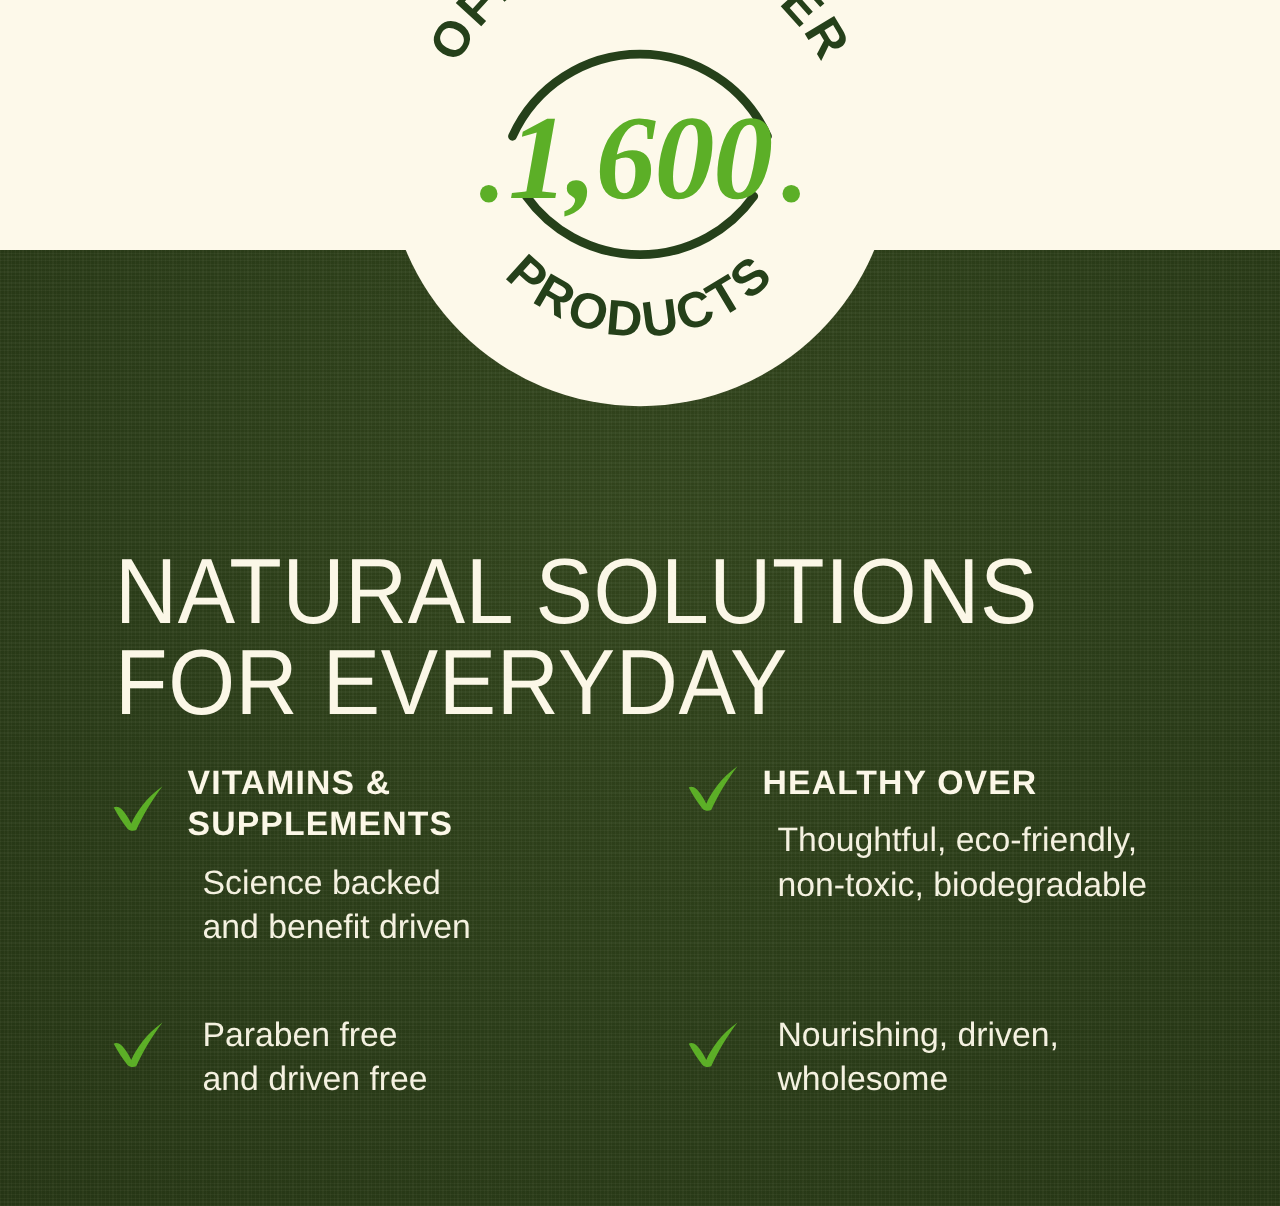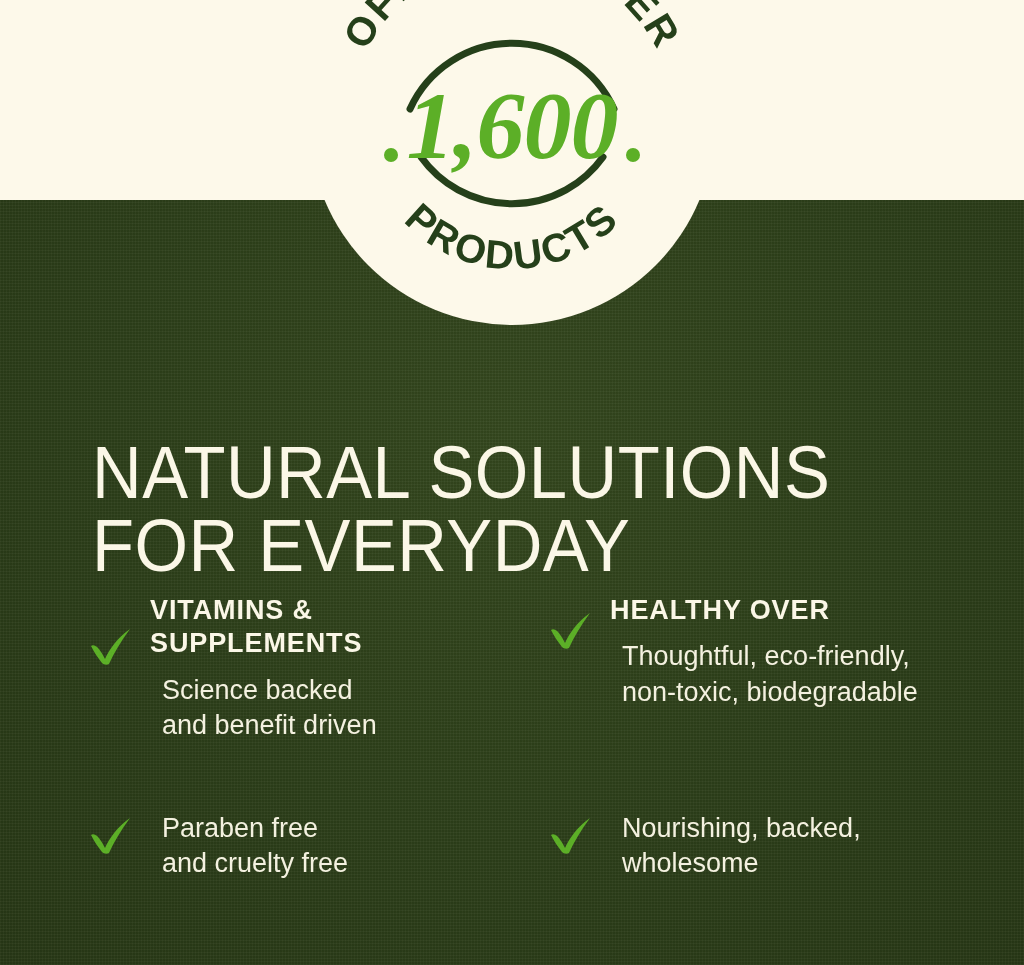--- a/index.html
+++ b/index.html
@@ -144,21 +144,21 @@
   .feature-text {
     padding-top: 2px;
   }
   .feature-title {
     color: #FBF7E7;
     font-family: "Liberation Sans", sans-serif;
     font-weight: bold;
     font-size: 27px;
     letter-spacing: 0.9px;
     line-height: 1.24;
-    margin: 0 0 2px 0;
+    margin: 16px 0 2px 0;
     white-space: pre-line;
   }
   .feature-desc {
     color: #F4F1E0;
     font-family: "Liberation Sans", sans-serif;
     font-weight: normal;
     font-size: 27px;
     line-height: 1.30;
     margin: 12px;
     white-space: pre-line;
@@ -233,30 +233,30 @@
     </div>
 
     <div class="feature feature-shift">
       <span class="check-wrap">
         <svg class="check-icon" viewBox="0 0 46 40">
           <path d="M 3,20 C 6,18 10,21 13,26 C 15,29 16,31 17,33 C 21,24 29,12 42,3 C 33,15 26,27 21,38 C 19,39 16,39 14,37 C 10,32 6,26 3,20 Z" fill="#5CAF27"></path>
         </svg>
       </span>
       <div class="feature-text">
         <p class="feature-desc">Paraben free
-and cruelty free</p>
+and driven free</p>
       </div>
     </div>
 
     <div class="feature feature-col-right feature-shift">
       <span class="check-wrap">
         <svg class="check-icon" viewBox="0 0 46 40">
           <path d="M 3,20 C 6,18 10,21 13,26 C 15,29 16,31 17,33 C 21,24 29,12 42,3 C 33,15 26,27 21,38 C 19,39 16,39 14,37 C 10,32 6,26 3,20 Z" fill="#5CAF27"></path>
         </svg>
       </span>
       <div class="feature-text">
-        <p class="feature-desc">Nourishing, backed,
+        <p class="feature-desc">Nourishing, driven,
 wholesome</p>
       </div>
     </div>
 
   </div>
 </div>
 
 </body></html>

